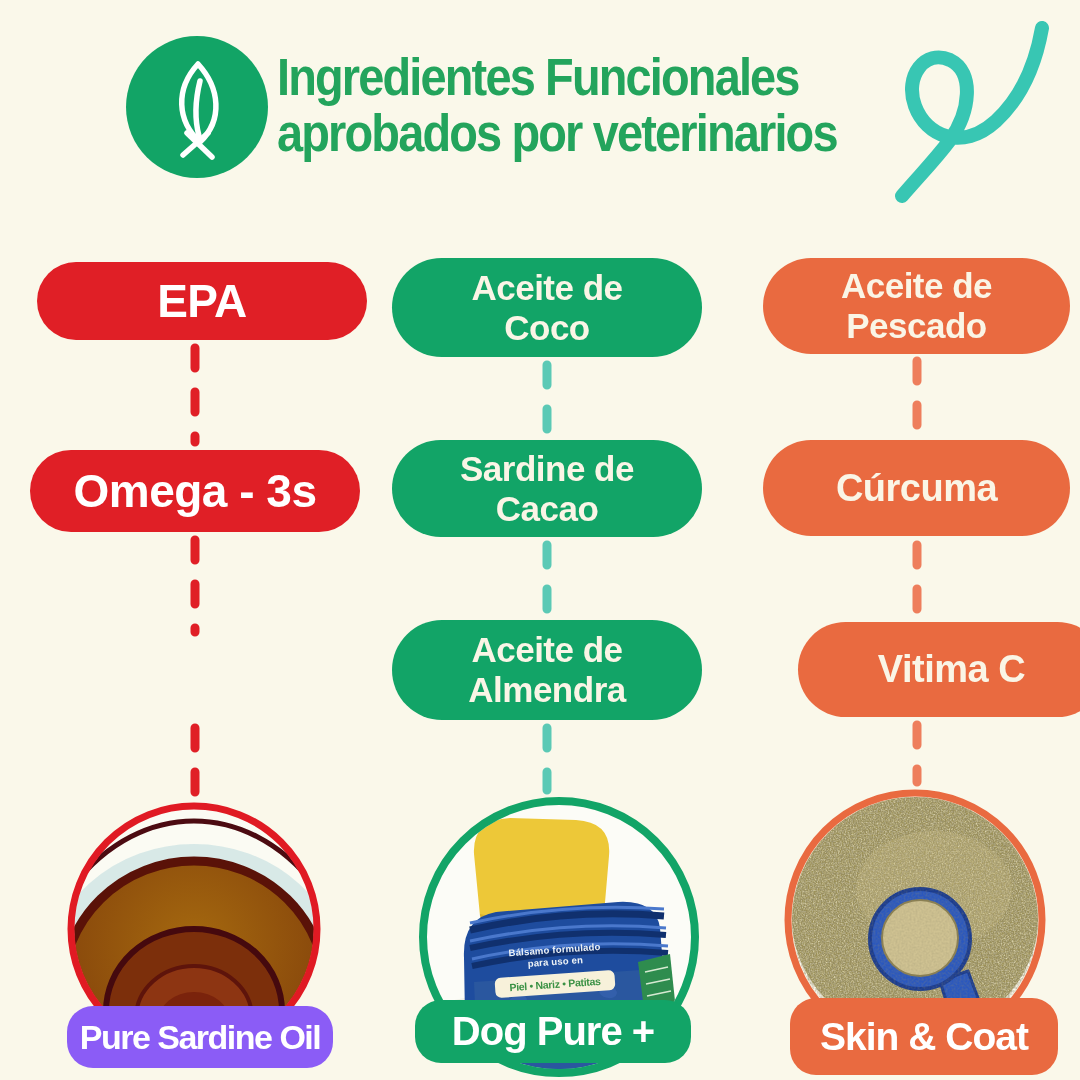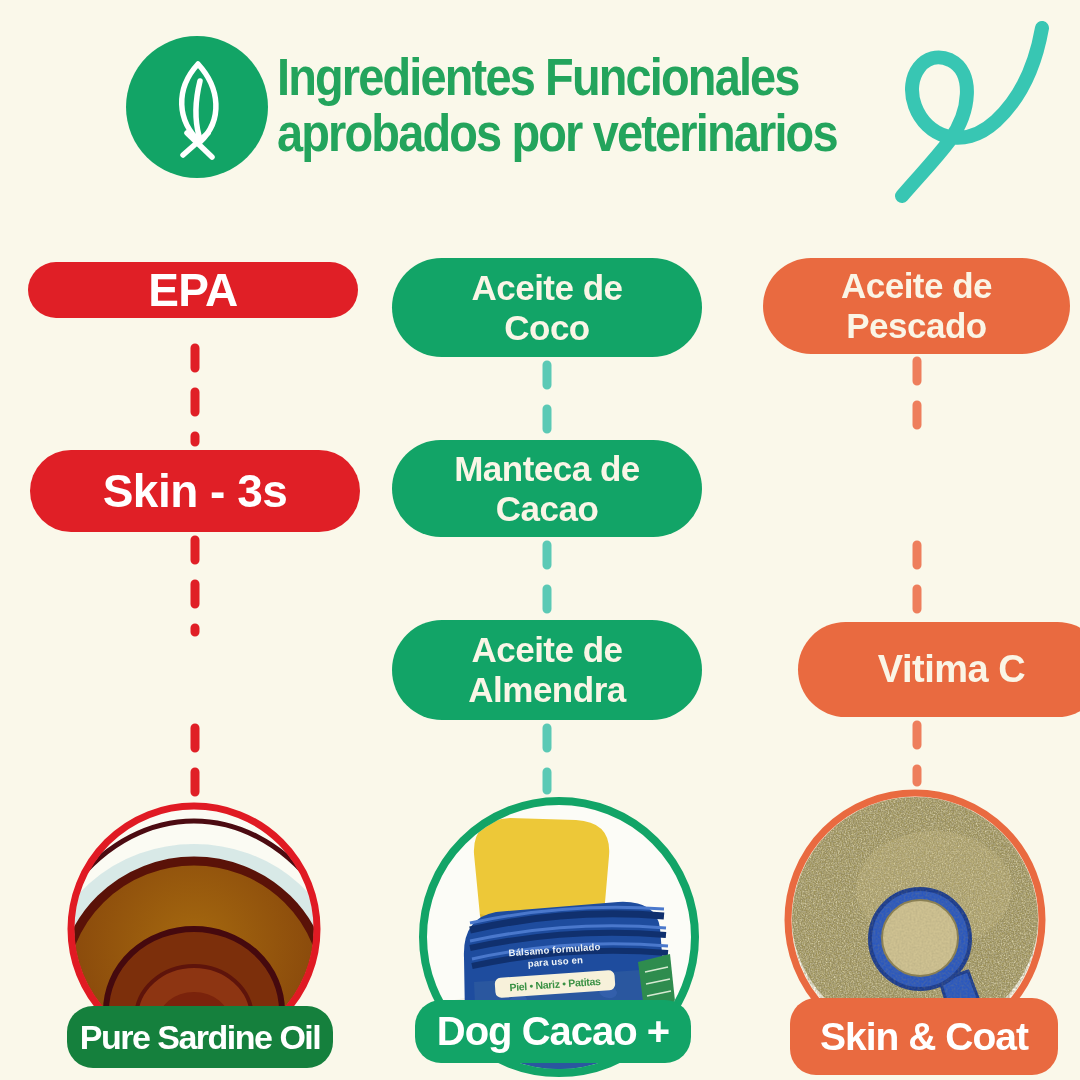--- a/index.html
+++ b/index.html
@@ -17,21 +17,21 @@
   .overlay{position:absolute;left:0;top:0;pointer-events:none;}
   
   .pill{
     position:absolute;display:flex;align-items:center;justify-content:center;
     border-radius:999px;font-weight:700;text-align:center;color:#FFFFFF;
     white-space:pre-line;letter-spacing:-0.5px;
   }
   .pill.red{background:#E01F26;font-size:46px;}
   .pill.green{background:#12A467;color:#FAF5E6;font-size:35px;line-height:1.13;}
   .pill.orange{background:#E96A40;color:#FAF5E6;font-size:35px;line-height:1.13;}
-  #pill-epa   {left:8px;top:262px;width:330px;height:56px;}
+  #pill-epa   {left:17px;top:262px;width:330px;height:78px;}
   #pill-omega {left:10px;top:450px;width:330px;height:82px;}
   #pill-dha   {left:10px;top:640px;width:330px;height:80px;}
   #pill-coco    {left:372px;top:258px;width:310px;height:99px;}
   #pill-manteca {left:372px;top:440px;width:310px;height:97px;}
   #pill-almendra{left:372px;top:620px;width:310px;height:100px;}
   #pill-pescado {left:743px;top:258px;width:307px;height:96px;}
   #pill-curcuma {left:743px;top:440px;width:307px;height:96px;font-size:38px;}
   #pill-vitima  {left:778px;top:622px;width:307px;height:95px;font-size:38px;}
   
   .photo{position:absolute;}
@@ -48,21 +48,21 @@
     position:absolute;left:475px;top:974px;width:120px;height:20px;
     background:#F7F1DA;border-radius:6px;display:flex;align-items:center;
     justify-content:center;color:#3A9144;font-weight:700;font-size:10.5px;
     letter-spacing:-0.3px;transform:rotate(-4deg);
   }
   
   .product-label{
     position:absolute;display:flex;align-items:center;justify-content:center;
     color:#FFFFFF;font-weight:700;border-radius:26px;letter-spacing:-1px;
   }
-  #label-sardine{left:47px;top:1006px;width:266px;height:62px;background:#15803d;font-size:34px;letter-spacing:-1.5px;}
+  #label-sardine{left:47px;top:1006px;width:266px;height:62px;background:#8b5cf6;font-size:34px;letter-spacing:-1.5px;}
   #label-balm   {left:395px;top:1000px;width:276px;height:63px;background:#12A467;font-size:40px;}
   #label-skin   {left:770px;top:998px;width:268px;height:77px;background:#E96A40;font-size:39px;}
 </style>
 </head>
 <body>
 
 <div class="canvas">
 
   <svg class="overlay" width="1080" height="1080" viewBox="0 0 1080 1080">
 
@@ -188,30 +188,31 @@
       <circle cx="136" cy="149" r="38" filter="url(#grainD)" opacity="0.35" clip-path="none"></circle>
     </g>
     <circle cx="131" cy="131" r="127" fill="none" stroke="#E96A40" stroke-width="7"></circle>
   </svg>
 
   <div class="balm-line">Bálsamo formulado
 para uso en</div>
   <div class="balm-badge">Piel • Nariz • Patitas</div>
 
   <div class="pill red" id="pill-epa">EPA</div>
-  <div class="pill red" id="pill-omega">Skin - 3s</div>
+  <div class="pill red" id="pill-omega">Omega - 3s</div>
 
   <div class="pill green" id="pill-coco">Aceite de
 Coco</div>
-  <div class="pill green" id="pill-manteca">Manteca de
+  <div class="pill green" id="pill-manteca">Sardine de
 Cacao</div>
   <div class="pill green" id="pill-almendra">Aceite de
 Almendra</div>
 
   <div class="pill orange" id="pill-pescado">Aceite de
 Pescado</div>
+  <div class="pill orange" id="pill-curcuma">Cúrcuma</div>
   <div class="pill orange" id="pill-vitima">Vitima C</div>
 
   <div class="product-label" id="label-sardine">Pure Sardine Oil</div>
-  <div class="product-label" id="label-balm">Dog Cacao +</div>
+  <div class="product-label" id="label-balm">Dog Pure +</div>
   <div class="product-label" id="label-skin">Skin &amp; Coat</div>
 
 </div>
 
 </body></html>

